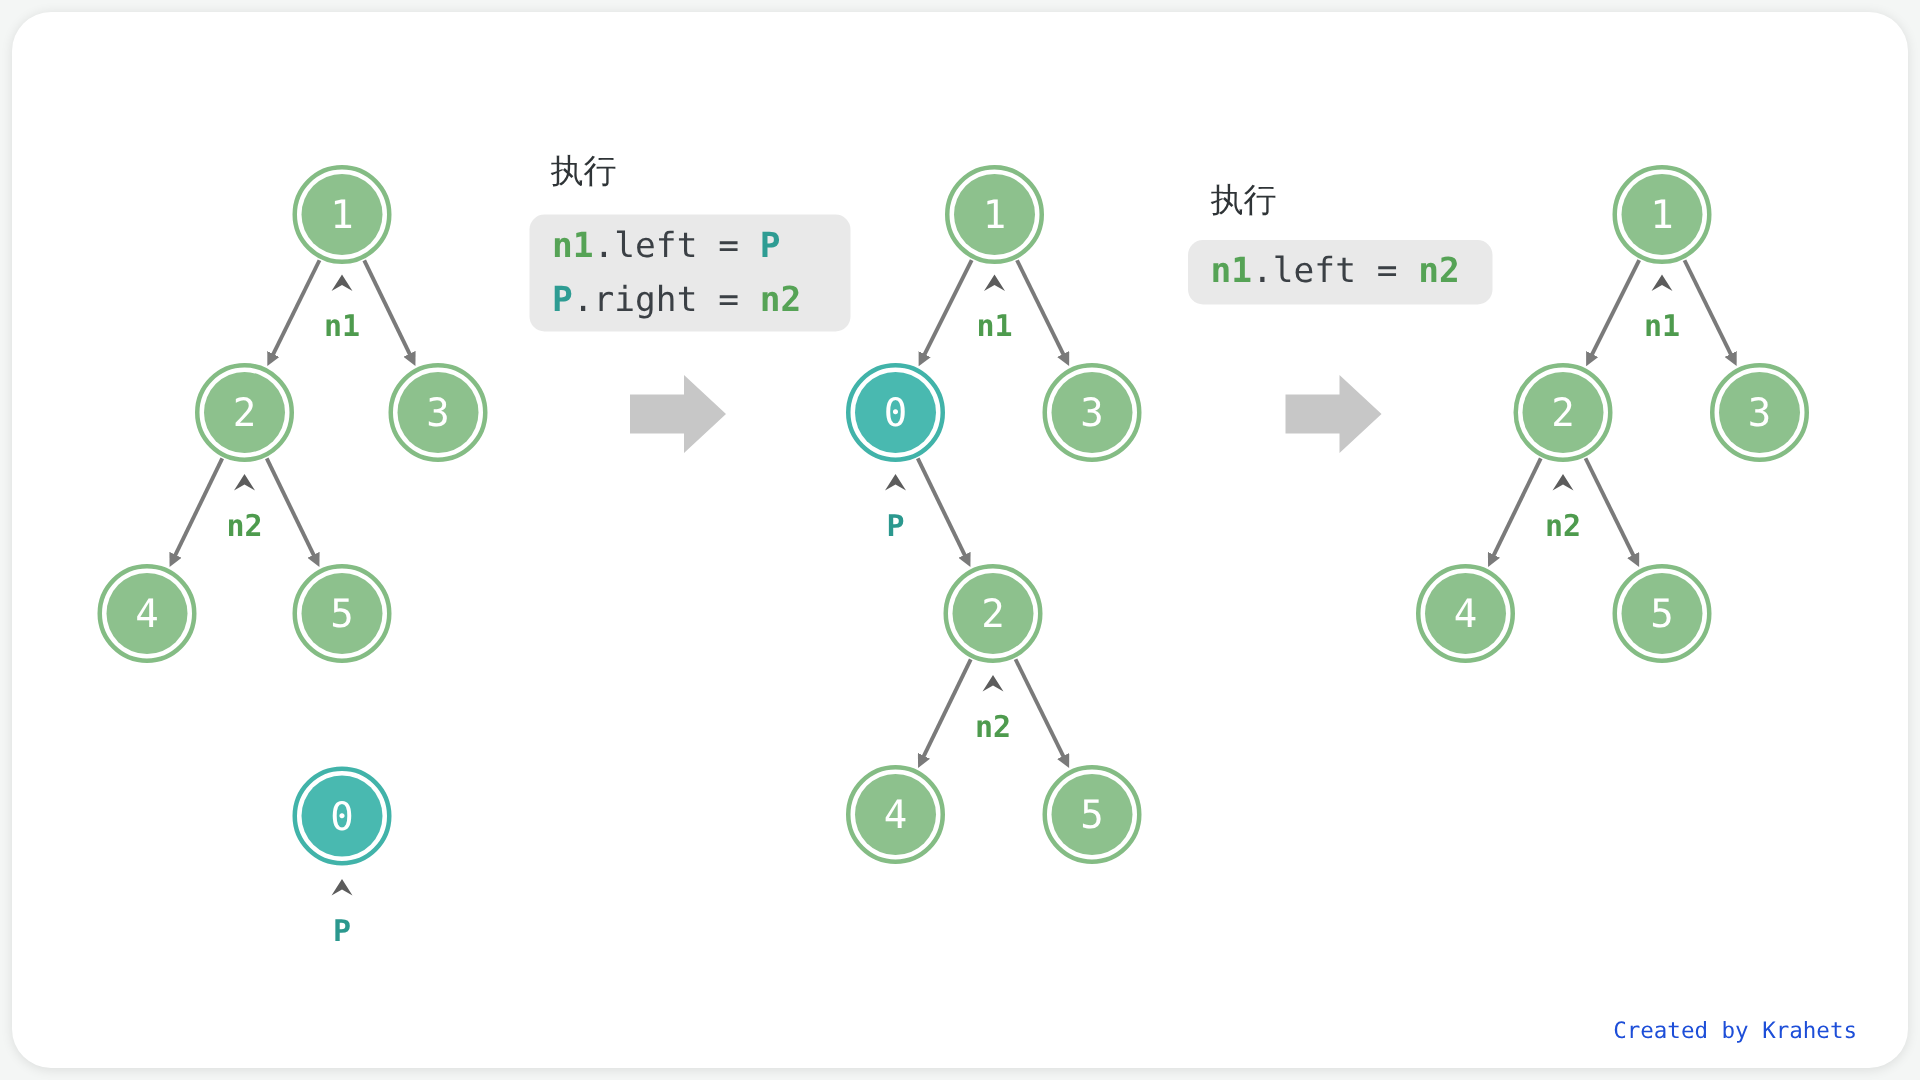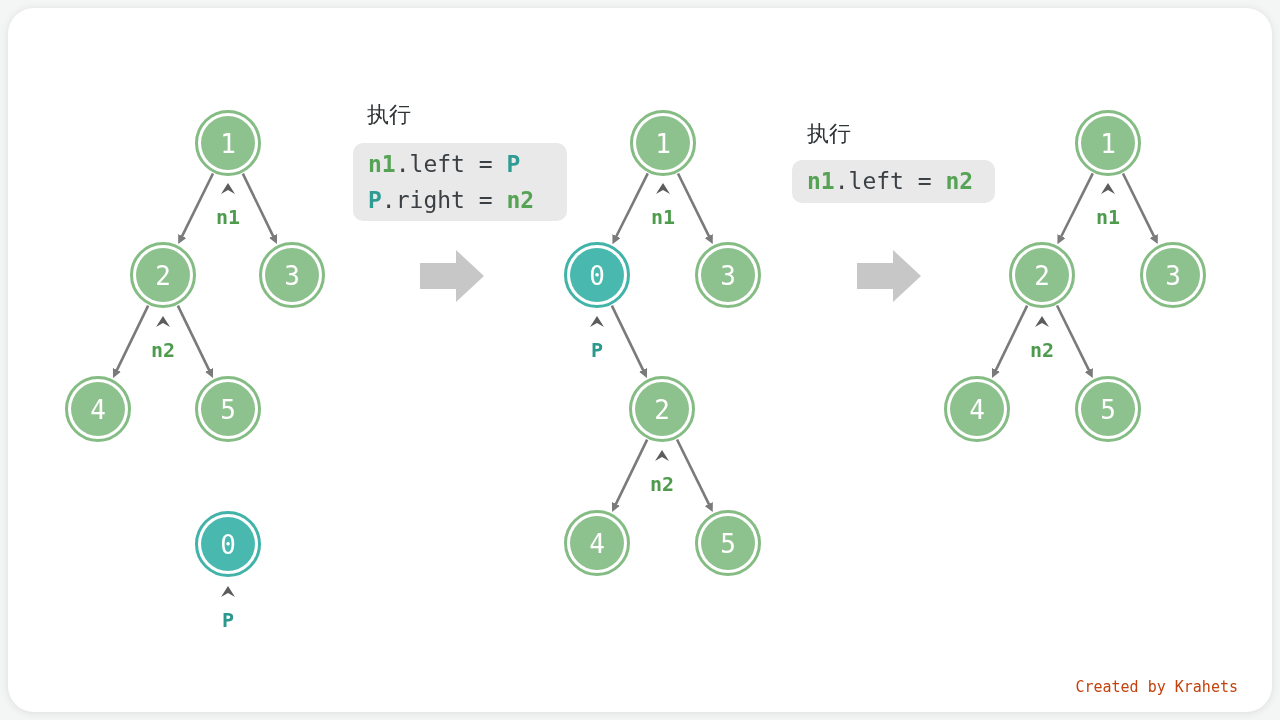--- a/index.html
+++ b/index.html
@@ -171,14 +171,14 @@
         <text x="368" y="164" dominant-baseline="central" font-size="23" font-family="&quot;DejaVu Sans Mono&quot;, &quot;Liberation Mono&quot;, monospace"><tspan fill="#56A356" font-weight="bold">n1</tspan><tspan fill="#3B4045">.left</tspan><tspan fill="#3B4045"> = </tspan><tspan fill="#2E9C93" font-weight="bold">P</tspan></text>
         <text x="368" y="200" dominant-baseline="central" font-size="23" font-family="&quot;DejaVu Sans Mono&quot;, &quot;Liberation Mono&quot;, monospace"><tspan fill="#2E9C93" font-weight="bold">P</tspan><tspan fill="#3B4045">.right</tspan><tspan fill="#3B4045"> = </tspan><tspan fill="#56A356" font-weight="bold">n2</tspan></text>
       </g>
       <g>
         <rect x="792" y="160" width="203" height="43" rx="10" fill="#E9E9E9"></rect>
         <text x="807" y="181" dominant-baseline="central" font-size="23" font-family="&quot;DejaVu Sans Mono&quot;, &quot;Liberation Mono&quot;, monospace"><tspan fill="#56A356" font-weight="bold">n1</tspan><tspan fill="#3B4045">.left</tspan><tspan fill="#3B4045"> = </tspan><tspan fill="#56A356" font-weight="bold">n2</tspan></text>
       </g>
       <path d="M 420 263 h 36 v -13 l 28 26 l -28 26 v -13 h -36 z" fill="#C7C7C7"></path>
       <path d="M 857 263 h 36 v -13 l 28 26 l -28 26 v -13 h -36 z" fill="#C7C7C7"></path>
     </svg>
-  <div class="footer" style="color: #c2410c;">Created by Krahets</div>
+  <div class="footer" style="color: #1d4ed8;">Created by Krahets</div>
 </div>
 
 </body></html>

